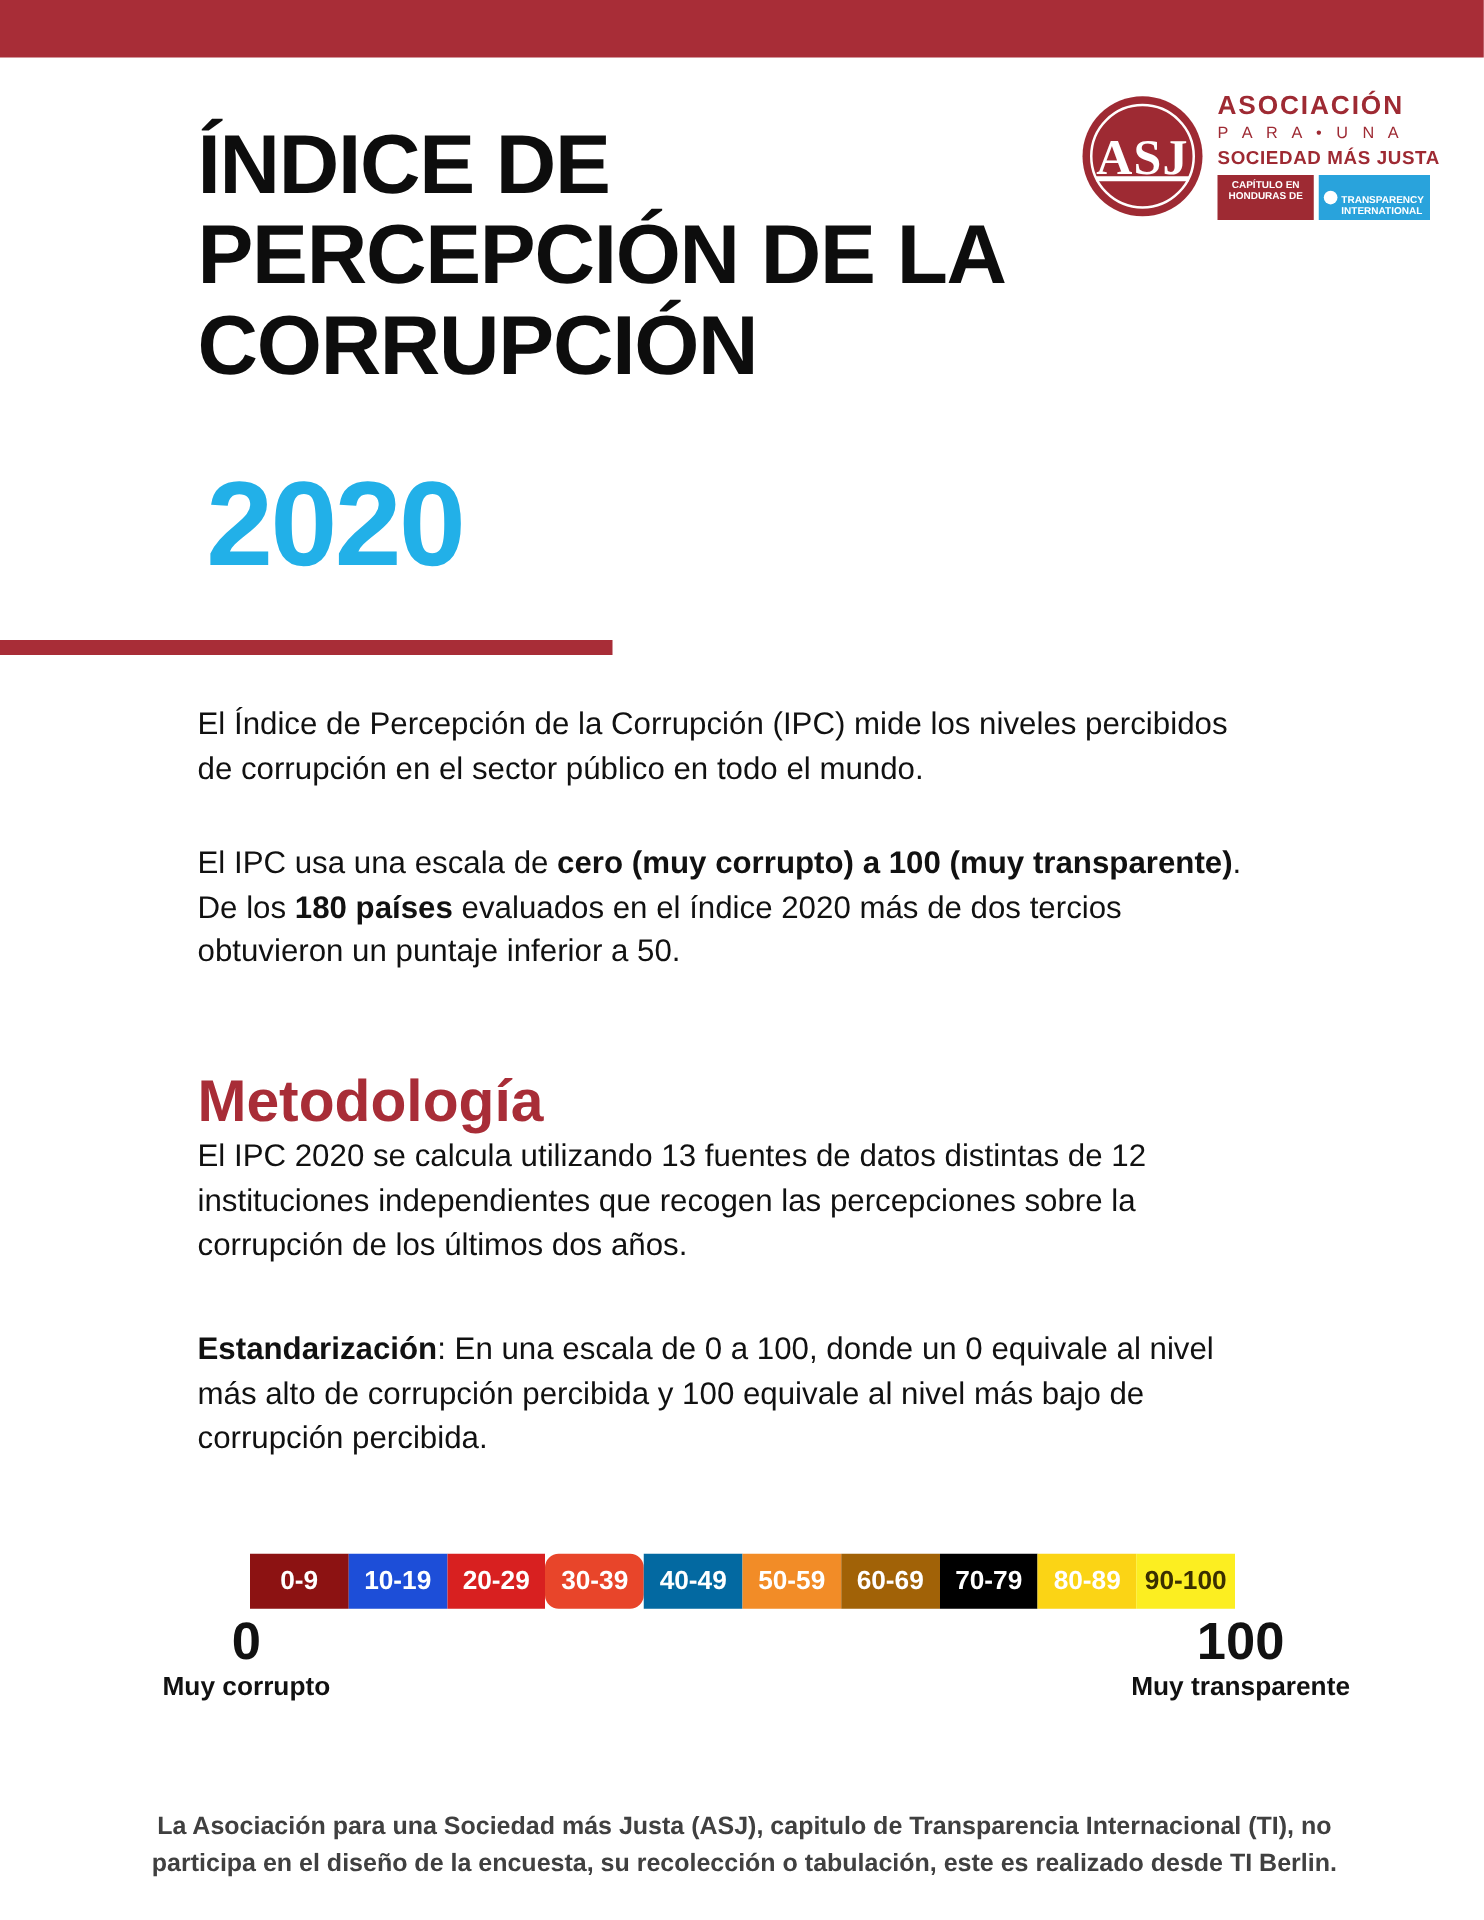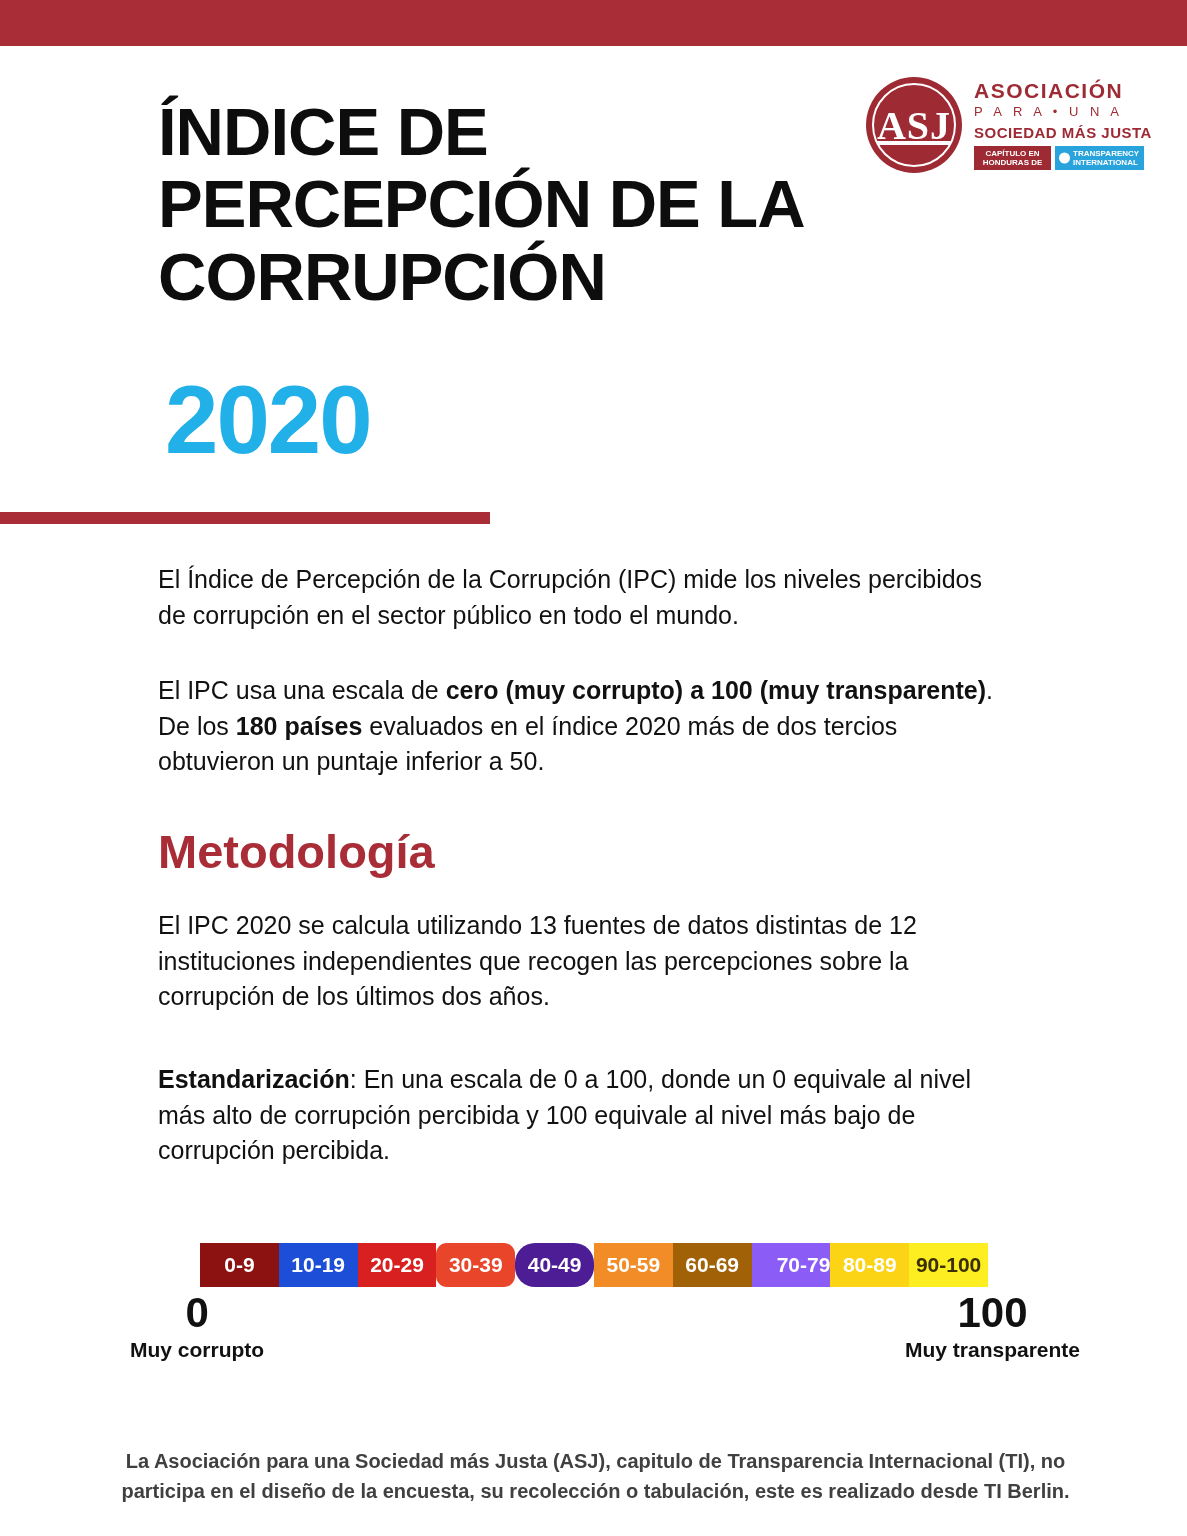--- a/index.html
+++ b/index.html
@@ -93,21 +93,21 @@
     line-height: 1.15;
     padding: 3px 5px;
     text-align: center;
   }
   .logo-badge-blue {
     background: #29A3DC;
     color: #ffffff;
     font-size: 8px;
     font-weight: bold;
     line-height: 1.15;
-    padding: 3px 5px 3px 18px;
+    padding: 15px 5px 3px 18px;
     text-align: left;
     position: relative;
     flex: 1;
   }
   .logo-badge-blue::before {
     content: "";
     position: absolute;
     left: 4px; top: 50%;
     transform: translateY(-50%);
     width: 11px; height: 11px;
@@ -151,21 +151,21 @@
     width: 845px;
     font-size: 25px;
     line-height: 1.42;
     color: #111111;
   }
   .p1 { top: 562px; }
   .p2 { top: 673px; }
   .section-title {
     position: absolute;
     left: 158px;
-    top: 826px;
+    top: 855px;
     font-size: 47px;
     font-weight: bold;
     color: #A82D37;
     line-height: 1.1;
   }
   .p3 { top: 908px; }
   .p4 { top: 1062px; }
   
   .scale {
     position: absolute;
@@ -265,30 +265,30 @@
     </div>
     <div class="scale-cell" style="background: #1d4ed8;">
       <span>10-19</span>
     </div>
     <div class="scale-cell" style="background: rgb(216, 32, 32);">
       <span>20-29</span>
     </div>
     <div class="scale-cell" style="background: rgb(232, 69, 42); border-radius: 11px;">
       <span>30-39</span>
     </div>
-    <div class="scale-cell" style="background: #4c1d95; border-radius: 20px;">
+    <div class="scale-cell" style="background: #0369a1;">
       <span>40-49</span>
     </div>
     <div class="scale-cell" style="background: rgb(242, 140, 39);">
       <span>50-59</span>
     </div>
     <div class="scale-cell" style="background: #a16207;">
       <span>60-69</span>
     </div>
-    <div class="scale-cell" style="background: #8b5cf6; justify-content: flex-end;">
+    <div class="scale-cell" style="background: #000000;">
       <span>70-79</span>
     </div>
     <div class="scale-cell" style="background: rgb(251, 212, 21);">
       <span>80-89</span>
     </div>
     <div class="scale-cell dark-label" style="background: rgb(252, 238, 33);">
       <span>90-100</span>
     </div>
   </div>
 

